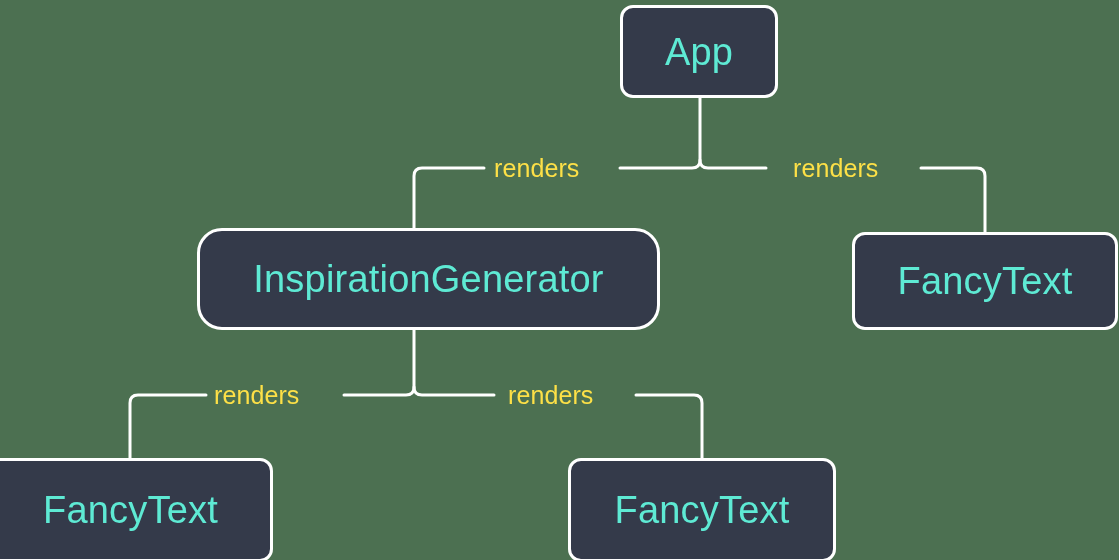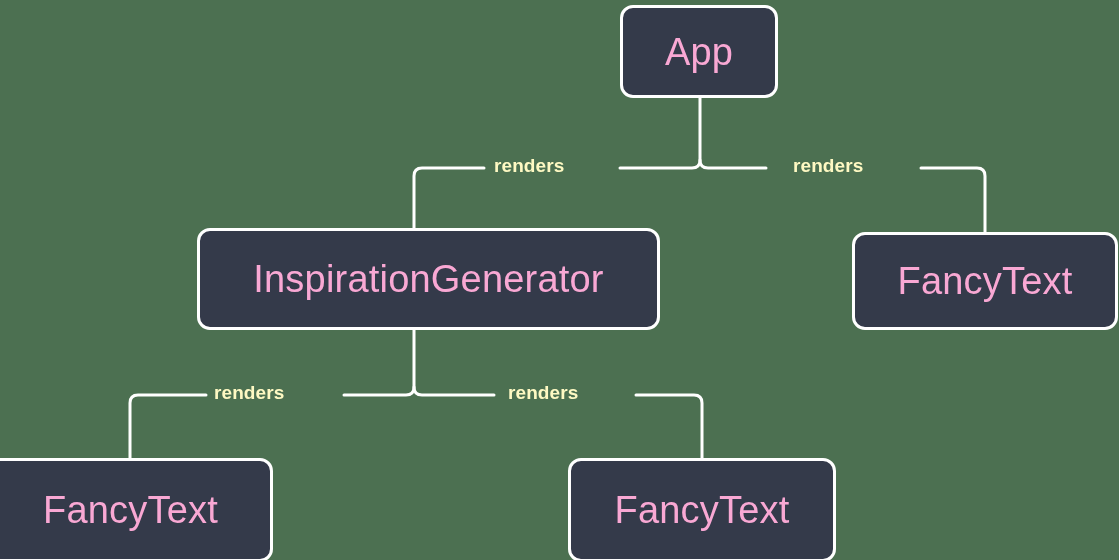--- a/index.html
+++ b/index.html
@@ -33,41 +33,41 @@
     box-sizing: border-box;
     background: #343a4a;
     border: 3px solid #ffffff;
     border-radius: 13px;
     display: flex;
     align-items: center;
     justify-content: center;
     z-index: 2;
   }
   .node-label {
-    color: #f9a8d4;
+    color: #5eead4;
     font-size: 38px;
     font-weight: 400;
     letter-spacing: 0.2px;
     line-height: 1;
     white-space: nowrap;
     font-family: "Liberation Sans", "DejaVu Sans", sans-serif;
   }
   
   #node-app        { left: 620px;  top: 5px;   width: 158px; height: 93px; }
-  #node-inspiration{ left: 197px;  top: 228px; width: 463px; height: 102px; }
+  #node-inspiration{ left: 197px;  top: 228px; width: 463px; height: 102px; border-radius: 25px; }
   #node-fancytext-right { left: 852px; top: 232px; width: 266px; height: 98px; }
   #node-fancytext-bottom{ left: -12px; top: 458px; width: 285px; height: 104px; }
   #node-copyright  { left: 568px;  top: 458px; width: 268px; height: 104px; }
 
   
   .edge-label {
     position: absolute;
-    color: #fef9c3;
-    font-size: 19px;
-    font-weight: 700;
+    color: #fde047;
+    font-size: 25px;
+    font-weight: 400;
     line-height: 1;
     white-space: nowrap;
     letter-spacing: 0.1px;
     z-index: 3;
     font-family: "Liberation Sans", "DejaVu Sans", sans-serif;
   }
   #edge-label-app-inspiration { left: 494px; top: 156px; }
   #edge-label-app-fancytext   { left: 793px; top: 156px; }
   #edge-label-ig-fancytext    { left: 214px; top: 383px; }
   #edge-label-ig-copyright    { left: 508px; top: 383px; }

